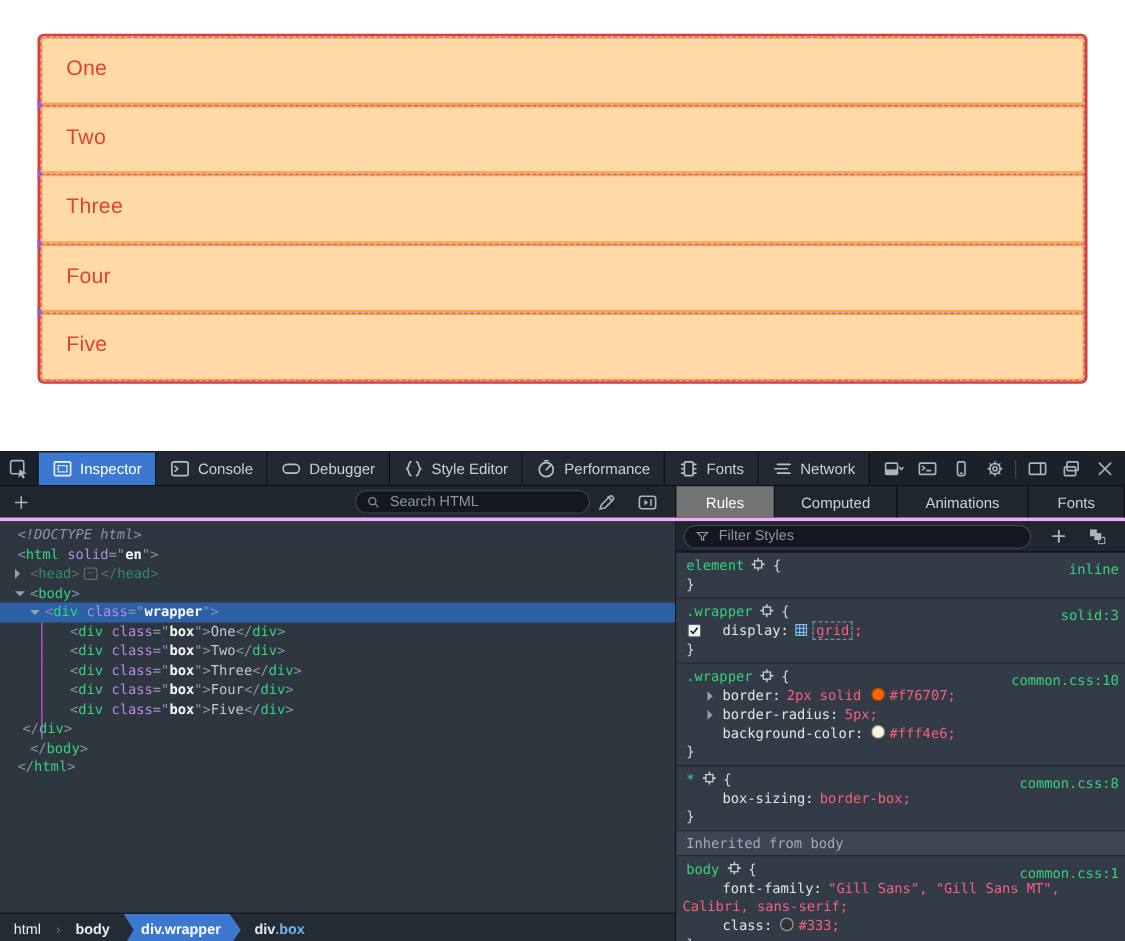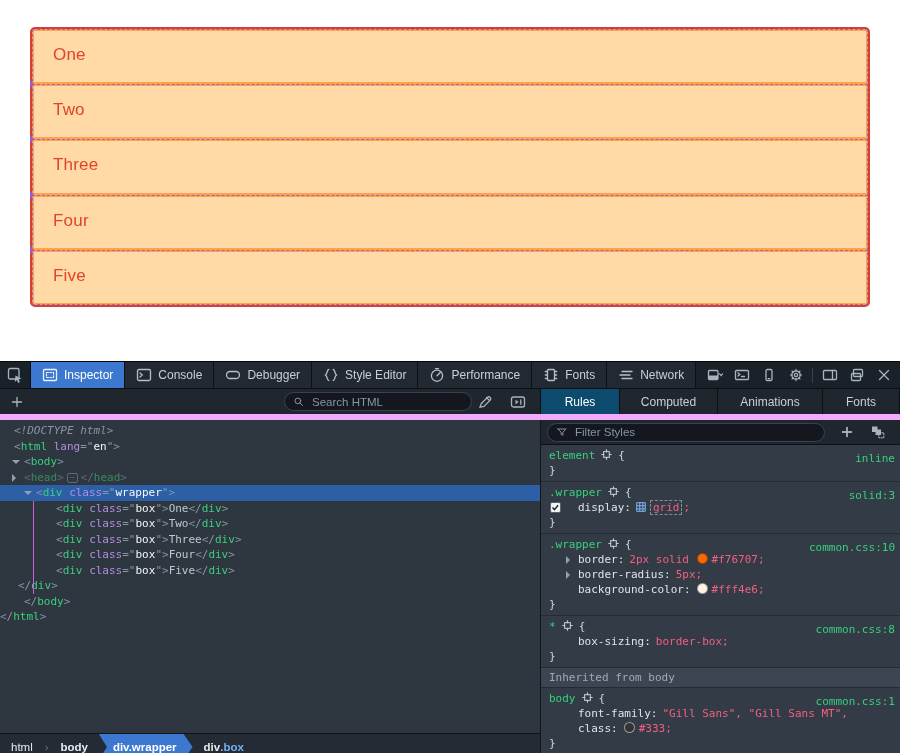--- a/index.html
+++ b/index.html
@@ -22,43 +22,43 @@
 
   .tabbar{height:26px;background:#1b2129;display:flex;align-items:stretch;border-bottom:1px solid #0c1015}
   .picker{width:30px;display:flex;align-items:center;justify-content:center;border-right:1px solid #0c1015;color:#a7b4c0}
   .tab{display:flex;align-items:center;gap:6px;padding:0 11px;border-right:1px solid #0c1015;background:#232932;color:#c6d0d9;white-space:nowrap}
   .tab.active{background:#3c78cf;color:#fff}
   .ticon{display:flex;opacity:.9}
   .tabbar-right{margin-left:auto;display:flex;align-items:center;padding-right:3px}
   .icon-btn{width:27px;height:24px;display:flex;align-items:center;justify-content:center;color:#a7b4c0}
   .vsep{width:1px;height:15px;background:#3a434e;margin:0 3px}
 
-  .toolbar2{height:25px;display:flex;border-bottom:6px solid #f0abfc;background:#20262e}
+  .toolbar2{height:25px;display:flex;border-bottom:3px solid #f0abfc;background:#20262e}
   .t2-left{width:541px;position:relative;display:flex;align-items:center;border-right:1px solid #0c1015;box-sizing:border-box}
   .addnode{width:34px;display:flex;align-items:center;justify-content:center;color:#a7b4c0}
   .pill{height:19px;background:#14181e;border:1px solid #39424d;border-radius:10px;display:flex;align-items:center;gap:5px;padding:0 8px;color:#8795a5;box-sizing:border-box}
   .pill input{background:transparent;border:none;outline:none;color:#c3cdd6;font-size:11.5px;width:100%;font-family:"Liberation Sans",sans-serif}
   .pill input::placeholder{color:#8795a5}
   .search-pill{position:absolute;left:284px;width:188px}
   .t2-actions{position:absolute;right:14px;display:flex;gap:17px;color:#a7b4c0}
   .t2-right{flex:1;display:flex}
   .side-tab{display:flex;align-items:center;justify-content:center;border-right:1px solid #0c1015;color:#c6d0d9}
-  .side-tab.active{background:#0c4a6e;color:#fff}
+  .side-tab.active{background:#737373;color:#fff}
 
   .content{display:flex;height:340px}
   .markup-col{width:541px;display:flex;flex-direction:column;border-right:1px solid #10151b;box-sizing:border-box}
   .markup{flex:1;position:relative;padding-top:3px;font-family:"DejaVu Sans Mono",monospace;font-size:11px;line-height:15.5px;background:#2e3640;overflow:hidden}
   .mline{position:relative;white-space:pre}
   .mline.sel{background:#2d5fa7}
   .mline.dim > .tk{opacity:.55}
   .twisty{position:absolute;top:5px;width:0;height:0;border:4px solid transparent}
   .twisty.e{border-top-color:#93a1af;border-bottom-width:0;top:6px}
   .twisty.c{border-left-color:#93a1af;border-right-width:0;top:4px}
   .tk-p{color:#8795a5}.tk-tag{color:#38d07c}.tk-attr{color:#b48ede}
-  .tk-val{color:#f5f8fb;font-weight:normal}.tk-txt{color:#bfc8d2}
+  .tk-val{color:#f5f8fb;font-weight:bold}.tk-txt{color:#bfc8d2}
   .tk-doctype{color:#8795a5;font-style:italic}
   .ell{display:inline-block;border:1px solid #8795a5;border-radius:2px;color:#8795a5;font-size:8px;line-height:8px;padding:0 2px;margin:0 3px;vertical-align:1px}
   .guide{position:absolute;left:33px;top:0;bottom:0;width:1px;background:#cf5bd6}
 
   .statusbar{height:26px;background:#252b34;border-top:1px solid #10141a;display:flex;align-items:center;font-size:11.5px;overflow:hidden}
   .crumb{padding:0 11px;color:#e6ebf0;display:flex;align-items:center;height:100%}
   .crumb.bold{font-weight:bold}
   .crumb.active{background:#3c78cf;color:#fff;font-weight:bold;padding:0 16px 0 14px;
     clip-path:polygon(0 0,calc(100% - 9px) 0,100% 50%,calc(100% - 9px) 100%,0 100%,8px 50%)}
   .crumb-sep{color:#6b7683;font-size:11px;padding:0 1px}
@@ -291,32 +291,32 @@
         <div class="side-tab" style="flex:1">
           <span>Fonts</span>
         </div>
       </div>
   </div>
 
   <div class="content">
     <div class="markup-col">
       <div class="markup" id="markupTree">
           <div class="mline" style="padding-left:14px"><span class="tk tk-doctype">&lt;!DOCTYPE html&gt;</span></div>
-          <div class="mline" style="padding-left:14px"><span class="tk tk-p">&lt;</span><span class="tk tk-tag">html</span><span class="tk tk-p"> </span><span class="tk tk-attr">lang</span><span class="tk tk-p">="</span><span class="tk tk-val">en</span><span class="tk tk-p">"&gt;</span></div>
+          <div class="mline" style="padding-left:14px"><span class="tk tk-p">&lt;</span><span class="tk tk-tag">html</span><span class="tk tk-p"> </span><span class="tk tk-attr">solid</span><span class="tk tk-p">="</span><span class="tk tk-val">en</span><span class="tk tk-p">"&gt;</span></div>
+          <div class="mline dim" style="padding-left:24px"><span class="twisty c" style="left:12px"></span><span class="tk tk-p">&lt;</span><span class="tk tk-tag">head</span><span class="tk tk-p">&gt;</span><span class="tk ell">⋯</span><span class="tk tk-p">&lt;/</span><span class="tk tk-tag">head</span><span class="tk tk-p">&gt;</span></div>
           <div class="mline" style="padding-left:24px"><span class="twisty e" style="left:12px"></span><span class="tk tk-p">&lt;</span><span class="tk tk-tag">body</span><span class="tk tk-p">&gt;</span></div>
-          <div class="mline dim" style="padding-left:24px"><span class="twisty c" style="left:12px"></span><span class="tk tk-p">&lt;</span><span class="tk tk-tag">head</span><span class="tk tk-p">&gt;</span><span class="tk ell">⋯</span><span class="tk tk-p">&lt;/</span><span class="tk tk-tag">head</span><span class="tk tk-p">&gt;</span></div>
           <div class="mline sel" style="padding-left:36px"><span class="twisty e" style="left:24px"></span><span class="tk tk-p">&lt;</span><span class="tk tk-tag">div</span><span class="tk tk-p"> </span><span class="tk tk-attr">class</span><span class="tk tk-p">="</span><span class="tk tk-val">wrapper</span><span class="tk tk-p">"&gt;</span></div>
           <div class="mline" style="padding-left:56px"><span class="guide"></span><span class="tk tk-p">&lt;</span><span class="tk tk-tag">div</span><span class="tk tk-p"> </span><span class="tk tk-attr">class</span><span class="tk tk-p">="</span><span class="tk tk-val">box</span><span class="tk tk-p">"&gt;</span><span class="tk tk-txt">One</span><span class="tk tk-p">&lt;/</span><span class="tk tk-tag">div</span><span class="tk tk-p">&gt;</span></div>
           <div class="mline" style="padding-left:56px"><span class="guide"></span><span class="tk tk-p">&lt;</span><span class="tk tk-tag">div</span><span class="tk tk-p"> </span><span class="tk tk-attr">class</span><span class="tk tk-p">="</span><span class="tk tk-val">box</span><span class="tk tk-p">"&gt;</span><span class="tk tk-txt">Two</span><span class="tk tk-p">&lt;/</span><span class="tk tk-tag">div</span><span class="tk tk-p">&gt;</span></div>
           <div class="mline" style="padding-left:56px"><span class="guide"></span><span class="tk tk-p">&lt;</span><span class="tk tk-tag">div</span><span class="tk tk-p"> </span><span class="tk tk-attr">class</span><span class="tk tk-p">="</span><span class="tk tk-val">box</span><span class="tk tk-p">"&gt;</span><span class="tk tk-txt">Three</span><span class="tk tk-p">&lt;/</span><span class="tk tk-tag">div</span><span class="tk tk-p">&gt;</span></div>
           <div class="mline" style="padding-left:56px"><span class="guide"></span><span class="tk tk-p">&lt;</span><span class="tk tk-tag">div</span><span class="tk tk-p"> </span><span class="tk tk-attr">class</span><span class="tk tk-p">="</span><span class="tk tk-val">box</span><span class="tk tk-p">"&gt;</span><span class="tk tk-txt">Four</span><span class="tk tk-p">&lt;/</span><span class="tk tk-tag">div</span><span class="tk tk-p">&gt;</span></div>
           <div class="mline" style="padding-left:56px"><span class="guide"></span><span class="tk tk-p">&lt;</span><span class="tk tk-tag">div</span><span class="tk tk-p"> </span><span class="tk tk-attr">class</span><span class="tk tk-p">="</span><span class="tk tk-val">box</span><span class="tk tk-p">"&gt;</span><span class="tk tk-txt">Five</span><span class="tk tk-p">&lt;/</span><span class="tk tk-tag">div</span><span class="tk tk-p">&gt;</span></div>
           <div class="mline" style="padding-left:18px"><span class="guide"></span><span class="tk tk-p">&lt;/</span><span class="tk tk-tag">div</span><span class="tk tk-p">&gt;</span></div>
           <div class="mline" style="padding-left:24px"><span class="tk tk-p">&lt;/</span><span class="tk tk-tag">body</span><span class="tk tk-p">&gt;</span></div>
-          <div class="mline" style=""><span class="tk tk-p">&lt;/</span><span class="tk tk-tag">html</span><span class="tk tk-p">&gt;</span></div>
+          <div class="mline" style="padding-left:14px"><span class="tk tk-p">&lt;/</span><span class="tk tk-tag">html</span><span class="tk tk-p">&gt;</span></div>
         </div>
       <div class="statusbar" id="breadcrumbBar">
           <span class="crumb">
             <span>html</span>
           </span>
           <span class="crumb-sep">›</span>
           <span class="crumb bold">
             <span>body</span>
           </span>
           <span class="crumb active">
@@ -389,19 +389,20 @@
             <div class="decl"><span class="prop">box-sizing:</span><span class="cssval">border-box;</span></div>
             <div class="rline"><span class="brace">}</span></div>
           </div>
           <div class="inherited">Inherited from body</div>
           <div class="rule">
             <div class="rline"><span class="sel-name">body</span><span class="hl-icon"><svg width="13" height="13" viewBox="0 0 16 16" fill="none" stroke="currentColor" stroke-width="1.3" stroke-linecap="round">
                   <rect x="4.5" y="4.5" width="7" height="7"></rect>
                   <path d="M8 2.2v2.3M8 11.5v2.3M2.2 8h2.3M11.5 8h2.3" stroke-width="1.5"></path>
                 </svg></span><span class="brace">{</span><span class="src">common.css:1</span></div>
             <div class="decl"><span class="prop">font-family:</span><span class="cssval">"Gill Sans", "Gill Sans MT",</span></div>
+            <div class="rline wrapline"><span class="cssval">Calibri, sans-serif;</span></div>
             <div class="decl"><span class="prop">class:</span><span class="swatch light-ring" style="background:#333"></span><span class="cssval">#333;</span></div>
             <div class="rline"><span class="brace">}</span></div>
           </div>
         </div>
     </div>
   </div>
 </div>
 
 </body></html>

